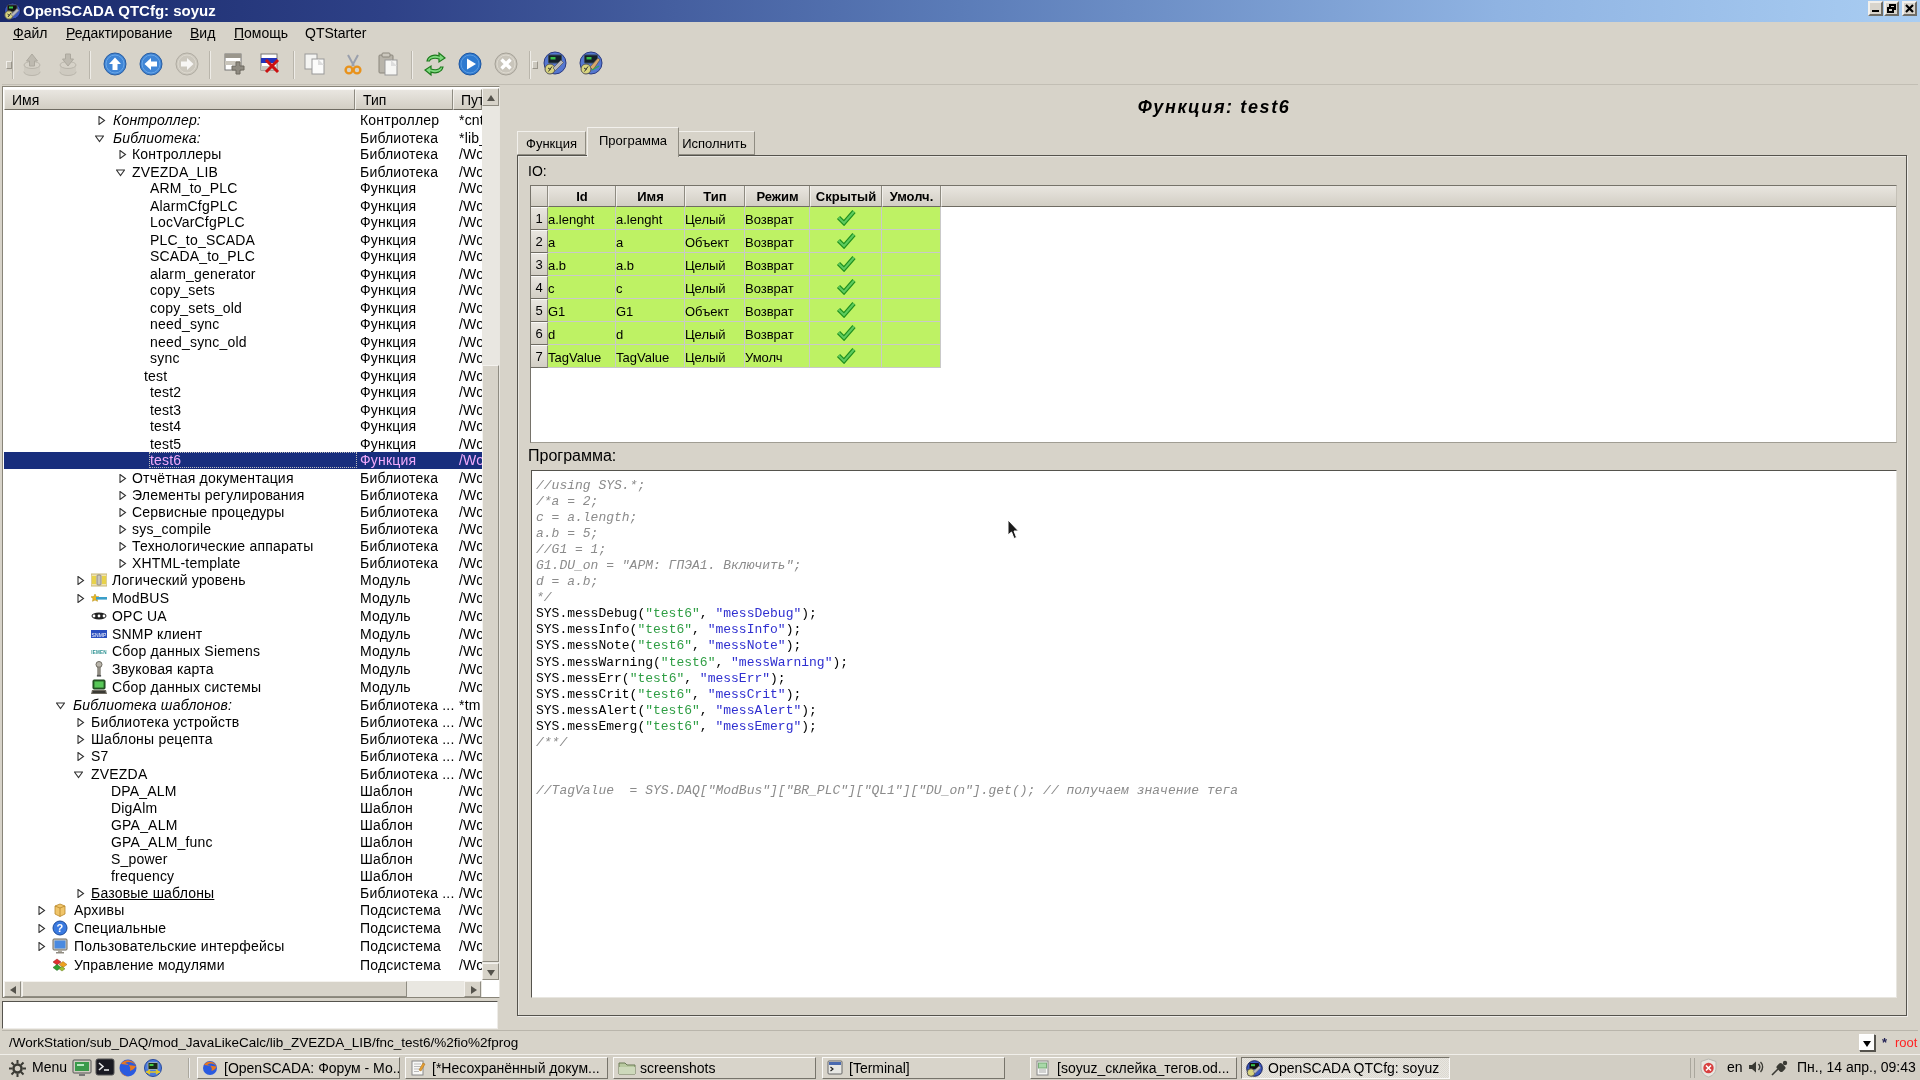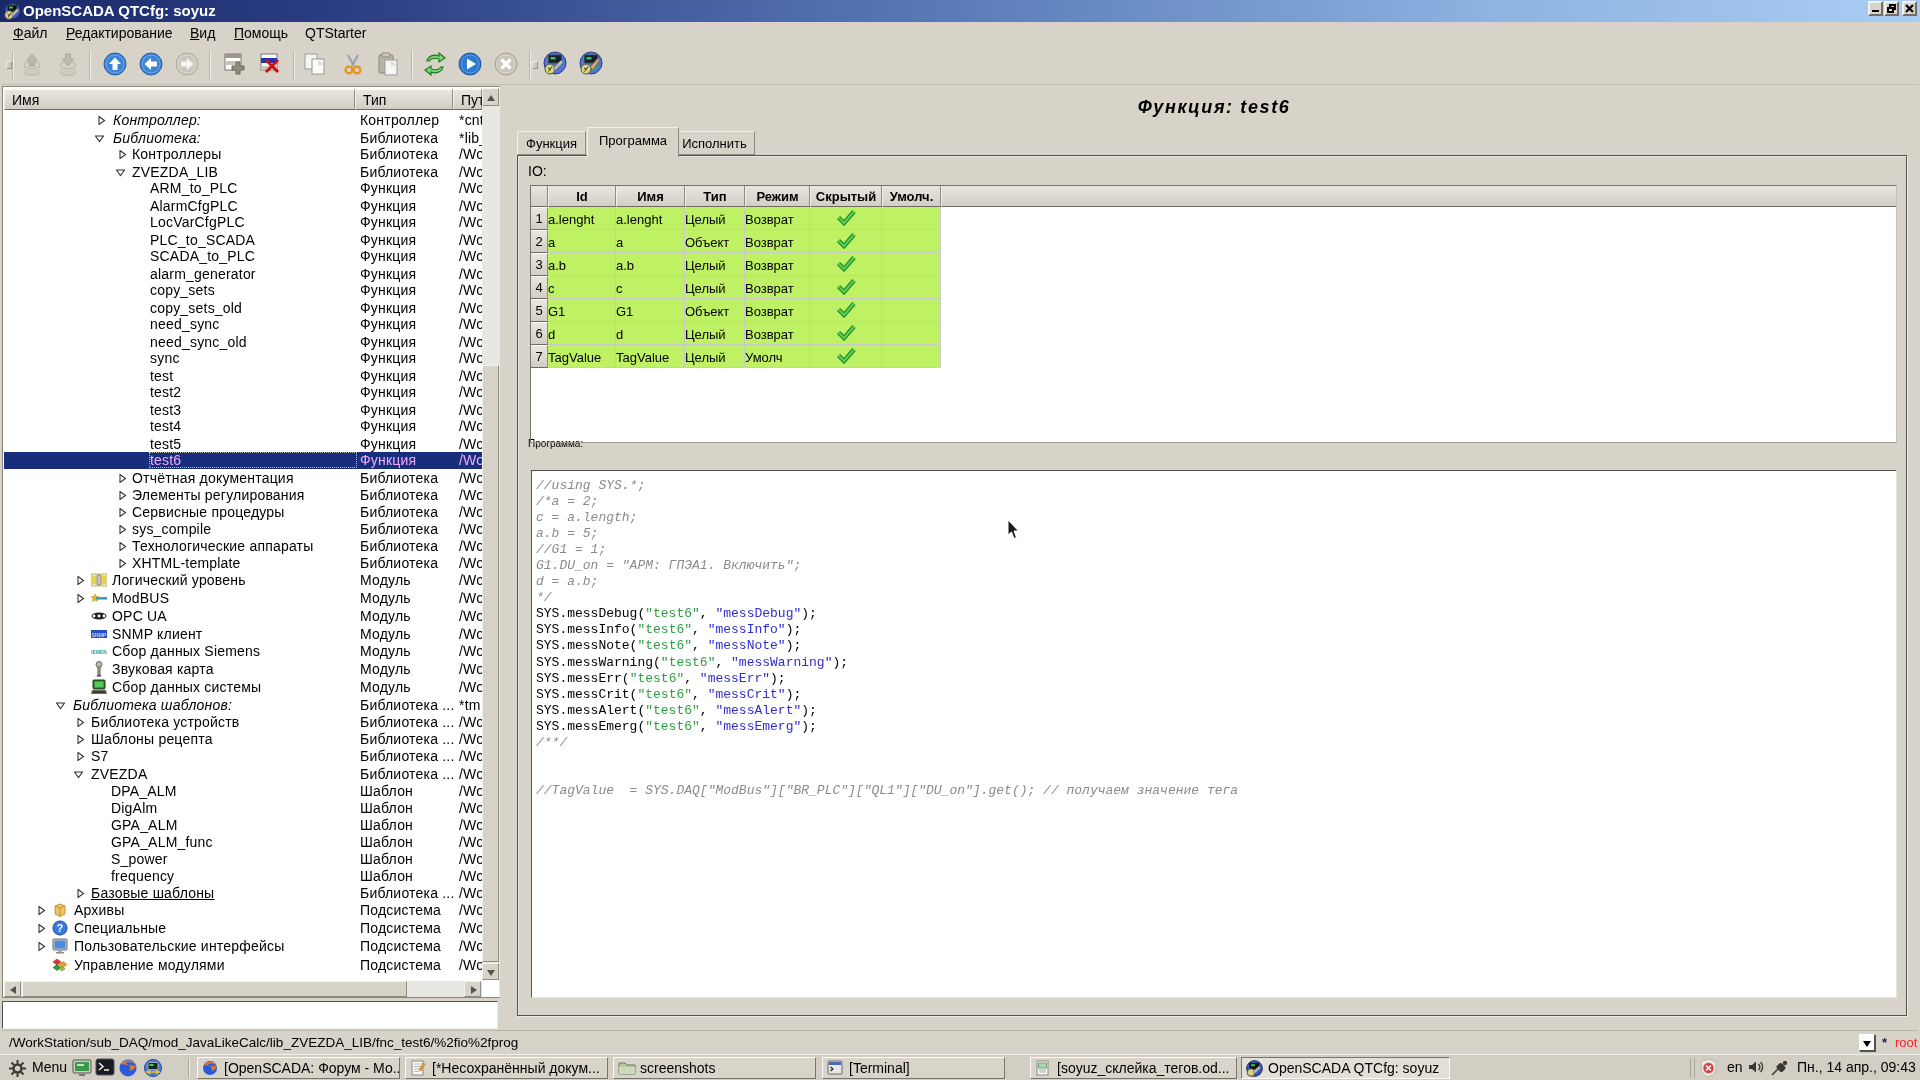--- a/index.html
+++ b/index.html
@@ -281,21 +281,21 @@
           <span class="nm" style="left:146px;">need_sync_old</span>
           <span class="tp">Функция</span>
           <span class="pt">/Wo</span>
         </div>
 <div class="trow" style="top:240px">
           <span class="nm" style="left:146px;">sync</span>
           <span class="tp">Функция</span>
           <span class="pt">/Wo</span>
         </div>
 <div class="trow" style="top:258px">
-          <span class="nm" style="left:146px;">test</span>
+          <span class="nm" style="left:140px;">test</span>
           <span class="tp">Функция</span>
           <span class="pt">/Wo</span>
         </div>
 <div class="trow" style="top:274px">
           <span class="nm" style="left:146px;">test2</span>
           <span class="tp">Функция</span>
           <span class="pt">/Wo</span>
         </div>
 <div class="trow" style="top:292px">
           <span class="nm" style="left:146px;">test3</span>
@@ -688,21 +688,21 @@
           <div class="cell" style="left:215px;top:160px;width:65px">Умолч</div>
           <div class="cell" style="left:280px;top:160px;width:72px">
             <svg width="20" height="16" style="position:absolute;left:26px;top:3px">
               <path d="M2.5 7.5 L8 13 L18 1.5" fill="none" stroke="#1e8f1e" stroke-width="4.4"></path>
               <path d="M2.5 7.5 L8 13 L18 1.5" fill="none" stroke="#5ecc5e" stroke-width="2"></path>
             </svg>
           </div>
           <div class="cell" style="left:352px;top:160px;width:59px"></div>
 
     </div>
-    <div class="abs" style="left:10px;top:282px;font-size:10px">Программа:</div>
+    <div class="abs" style="left:10px;top:291px;font-size:16px">Программа:</div>
     <div id="prog">
       <div id="code"><i>//using SYS.*;</i>
 <i>/*a = 2;</i>
 <i>c = a.length;</i>
 <i>a.b = 5;</i>
 <i>//G1 = 1;</i>
 <i>G1.DU_on = "АРМ: ГПЭА1. Включить";</i>
 <i>d = a.b;</i>
 <i>*/</i>
 SYS.messDebug(<span class="g">"test6"</span>, <span class="b">"messDebug"</span>);

